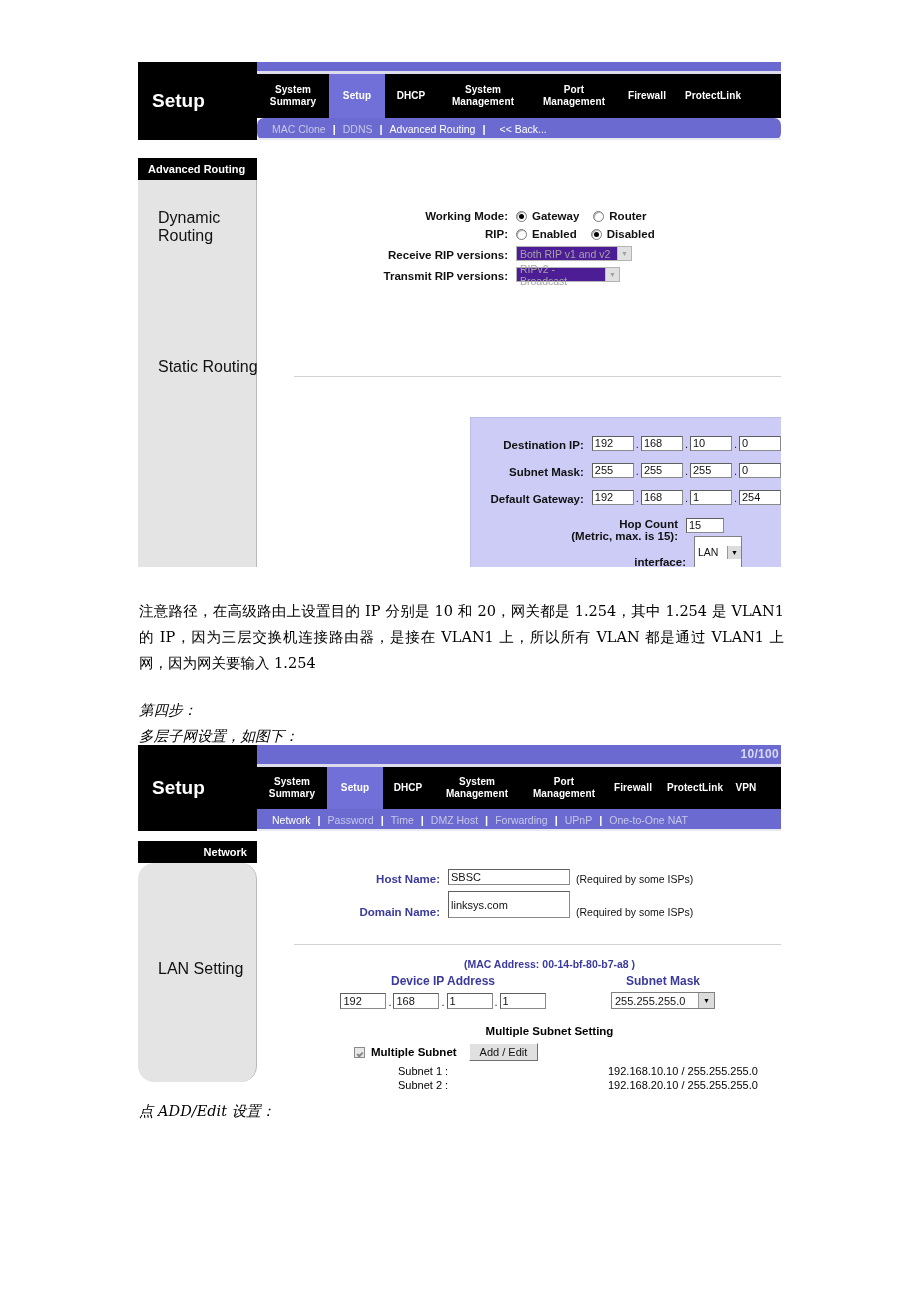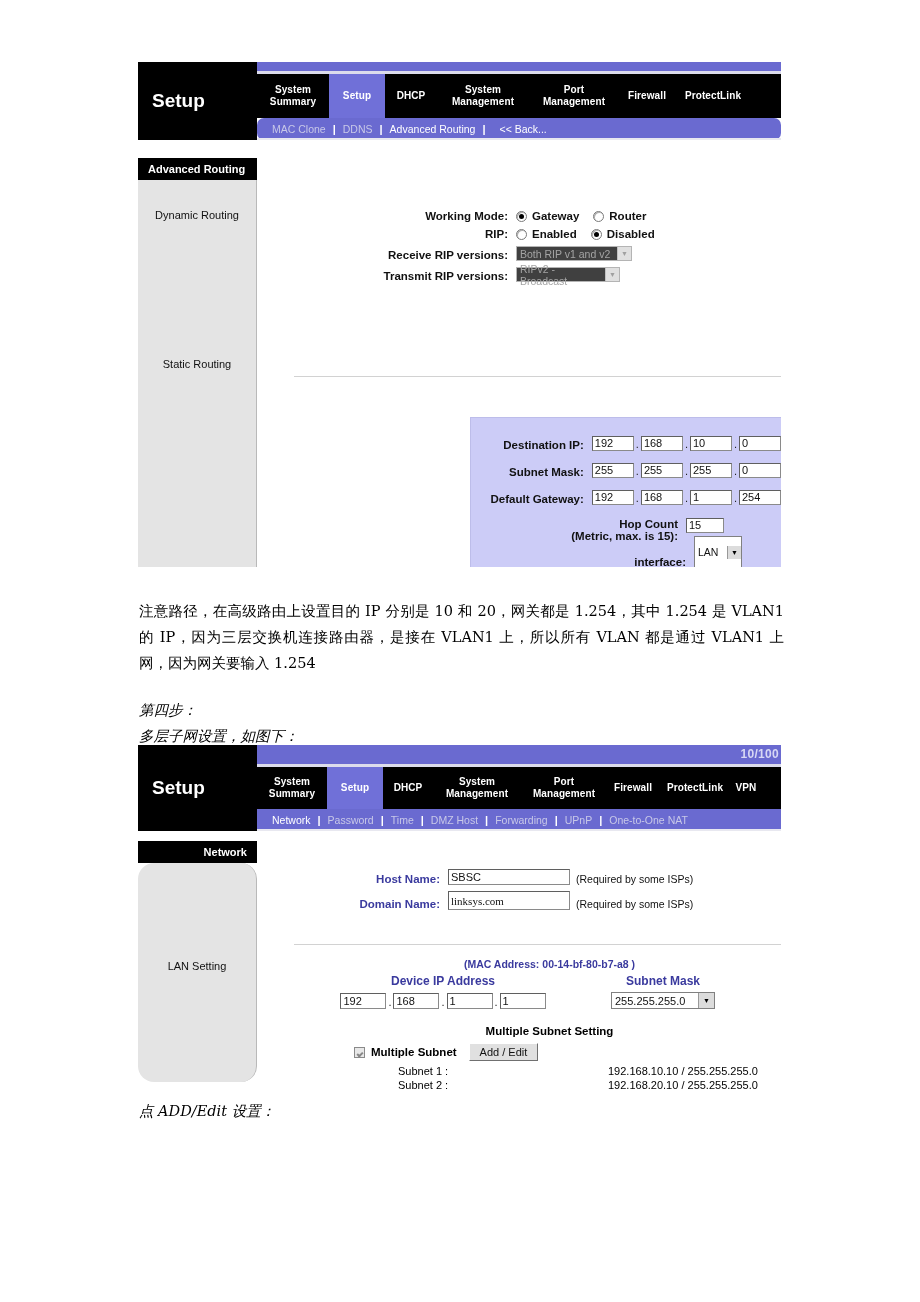--- a/index.html
+++ b/index.html
@@ -115,22 +115,23 @@
   .rail{
     position:absolute;left:0;width:119px;
     background:#e4e4e4;
     border-right:1px solid #b9b9b9;
     box-sizing:border-box;
   }
   .shot1 .rail{top:118px;bottom:0;}
   .shot2 .rail{top:118px;bottom:8px;border-radius:16px;}
   .rail-label{
     position:absolute;width:100%;
-    text-align:center;font-size:11px;color:#111;
+    font-size:16px;color:#111;
     font-family:"Liberation Sans", sans-serif;
+    padding-left:20px;
   }
 
   
   .content{
     position:absolute;left:120px;right:0;background:#ffffff;
   }
   .shot1 .content{top:80px;bottom:0;}
   .shot2 .content{top:88px;bottom:0;}
 
   
@@ -147,21 +148,21 @@
     box-shadow:inset 1px 1px 0 #b0b0b0;
   }
   .radio.sel::after{
     content:"";position:absolute;left:2px;top:2px;
     width:5px;height:5px;border-radius:50%;background:#000;
   }
   .radlabel{font-size:11.5px;font-weight:bold;color:#111;margin:0 14px 0 5px;}
 
   .ddl{
     display:inline-flex;align-items:center;justify-content:space-between;
-    border:1px solid #b4b4b4;background:#404040;color:#a4a4a4;
+    border:1px solid #b4b4b4;background:#4c1d95;color:#a4a4a4;
     font-size:10.5px;height:15px;box-sizing:border-box;
     padding-left:3px;
   }
   .ddl .arrow{
     width:13px;height:13px;background:#e0e0e0;border-left:1px solid #c0c0c0;
     display:flex;align-items:center;justify-content:center;
     font-size:7px;color:#a0a0a0;
   }
   .ddl.enabled{color:#111;background:#ffffff;border:1px solid #808080;}
   .ddl.enabled .arrow{background:#dcdcdc;border-left:1px solid #999;color:#000;}
@@ -429,21 +430,21 @@
     <div class="content">
 
       <div style="position:absolute;left:0;top:36px;width:100%;">
         <div class="frow">
           <div class="blab" style="width:190px;padding-right:8px;box-sizing:border-box">Host Name:</div>
           <input class="inp" style="width: 122px; height: 16px;" value="SBSC">
           <span class="hint" style="margin-left:6px">(Required by some ISPs)</span>
         </div>
         <div class="frow" style="margin-top:6px">
           <div class="blab" style="width:190px;padding-right:8px;box-sizing:border-box">Domain Name:</div>
-          <input class="inp" style="width: 122px; height: 19px; font-family: Liberation Serif, serif;" value="linksys.com">
+          <input class="inp" style="width: 122px; height: 27px;" value="linksys.com">
           <span class="hint" style="margin-left:6px">(Required by some ISPs)</span>
         </div>
       </div>
 
       <div class="hr" style="left:36px;right:0;top:111px"></div>
 
       <div style="position:absolute;left:0;top:125px;width:100%;">
 
         <div class="ctr blue bold" style="font-size:10.5px;font-family:'Liberation Sans',sans-serif;padding-left:60px">(MAC Address: 00-14-bf-80-b7-a8 )</div>
 

